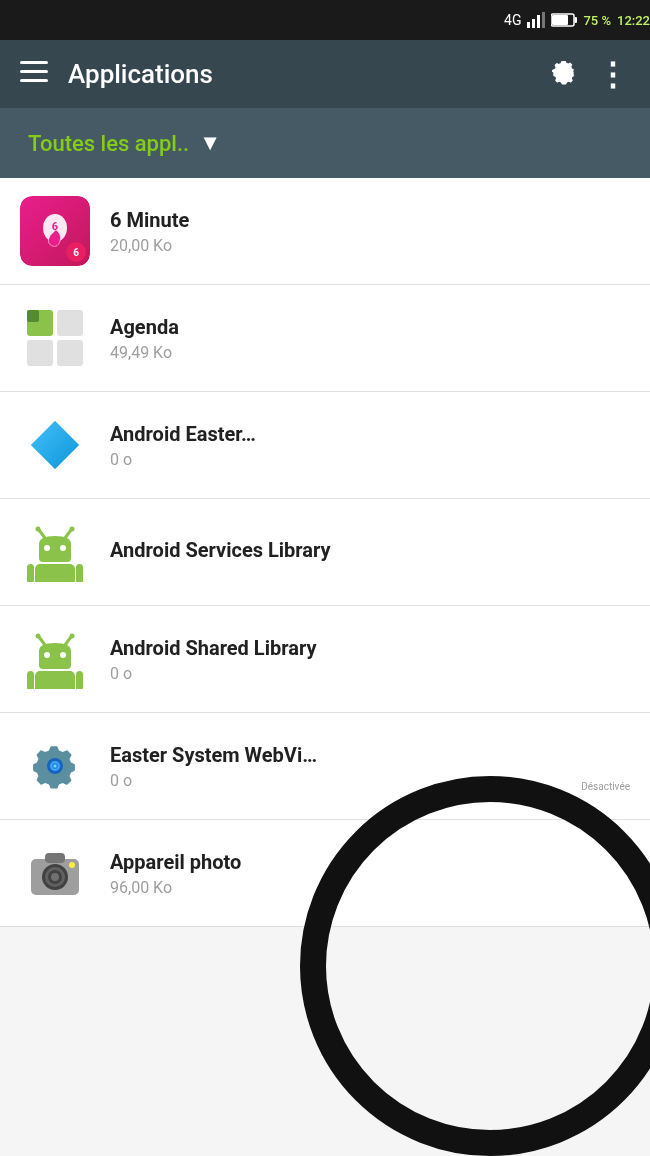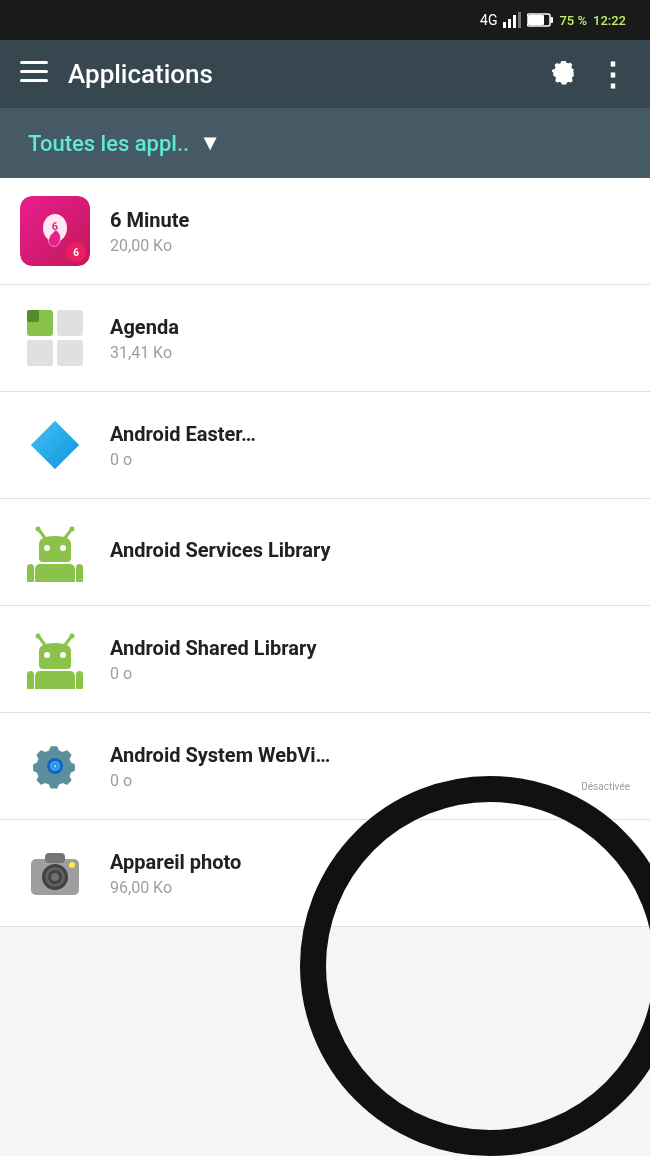--- a/index.html
+++ b/index.html
@@ -13,21 +13,21 @@
     }
 
     
     .status-bar {
       width: 100%;
       height: 40px;
       background: #1a1a1a;
       display: flex;
       align-items: center;
       justify-content: flex-end;
-      padding: 0 24px;
+      padding: 0 0;
       gap: 8px;
     }
     .status-bar-text {
       color: #bef264;
       font-size: 13px;
       font-weight: 500;
     }
     .status-icons {
       display: flex;
       align-items: center;
@@ -75,21 +75,21 @@
     .filter-bar {
       width: 100%;
       height: 70px;
       background: #455a64;
       display: flex;
       align-items: center;
       padding: 0 28px;
       gap: 10px;
     }
     .filter-label {
-      color: #5eead4;
+      color: #84cc16;
       font-size: 22px;
       font-weight: 500;
     }
     .filter-dropdown-icon {
       color: #fff;
       font-size: 22px;
     }
 
     
     .app-list {
@@ -276,21 +276,21 @@
           <rect x="34" y="4" width="26" height="26" rx="3" fill="#e0e0e0"></rect>
           <rect x="4" y="34" width="26" height="26" rx="3" fill="#e0e0e0"></rect>
           <rect x="34" y="34" width="26" height="26" rx="3" fill="#e0e0e0"></rect>
 
           <rect x="4" y="4" width="12" height="12" rx="2" fill="#558b2f"></rect>
         </svg>
       </div>
     </div>
     <div class="app-info">
       <div class="app-name">Agenda</div>
-      <div class="app-size">31,41 Ko</div>
+      <div class="app-size">49,49 Ko</div>
     </div>
   </div>
 
   <div class="app-item">
     <div class="app-icon-wrapper">
       <div class="app-icon-android">
         <svg width="56" height="56" viewBox="0 0 56 56">
 
           <polygon points="28,4 52,28 28,52 4,28" fill="#29b6f6"></polygon>
           <polygon points="28,4 52,28 28,52 4,28" fill="url(#grad1)" opacity="0.7"></polygon>
@@ -372,21 +372,21 @@
         <svg width="64" height="64" viewBox="0 0 64 64">
           <path class="gear-svg" fill="#607d8b" d="M32 22a10 10 0 1 0 0 20 10 10 0 0 0 0-20zm19.2 8L48 28.5A18 18 0 0 0 46.5 25l1.8-3.6a1 1 0 0 0-.2-1.2l-3.6-3.6a1 1 0 0 0-1.2-.2L39.7 18A18 18 0 0 0 36 16.5L34.6 13a1 1 0 0 0-1-.7h-5.2a1 1 0 0 0-1 .7L26 16.5A18 18 0 0 0 22.3 18l-3.6-1.6a1 1 0 0 0-1.2.2L14 20.2a1 1 0 0 0-.2 1.2L15.5 25A18 18 0 0 0 14 28.5L10.8 30a1 1 0 0 0-.7 1v5.2a1 1 0 0 0 .7 1l3.2 1.5A18 18 0 0 0 15.5 42l-1.7 3.6a1 1 0 0 0 .2 1.2l3.6 3.6a1 1 0 0 0 1.2.2L22.3 49A18 18 0 0 0 26 50.5l1.4 3.4a1 1 0 0 0 1 .7h5.2a1 1 0 0 0 1-.7l1.4-3.4A18 18 0 0 0 39.7 49l3.6 1.7a1 1 0 0 0 1.2-.2l3.6-3.6a1 1 0 0 0 .2-1.2L46.5 42A18 18 0 0 0 48 38.5l3.2-1.5a1 1 0 0 0 .7-1V31a1 1 0 0 0-.7-1z"></path>
           <circle cx="32" cy="32" r="8" fill="#1565c0"></circle>
           <circle cx="32" cy="32" r="5" fill="#42a5f5"></circle>
           <circle cx="32" cy="32" r="3" fill="#1e88e5"></circle>
           <circle cx="32" cy="32" r="1.5" fill="#90caf9"></circle>
         </svg>
       </div>
     </div>
     <div class="app-info">
-      <div class="app-name">Android System WebVi…</div>
+      <div class="app-name">Easter System WebVi…</div>
       <div class="app-size">0 o</div>
     </div>
     <span class="app-status">Désactivée</span>
   </div>
 
   <div class="app-item">
     <div class="app-icon-wrapper">
       <div class="app-icon-camera">
         <svg width="60" height="60" viewBox="0 0 60 60">
 

